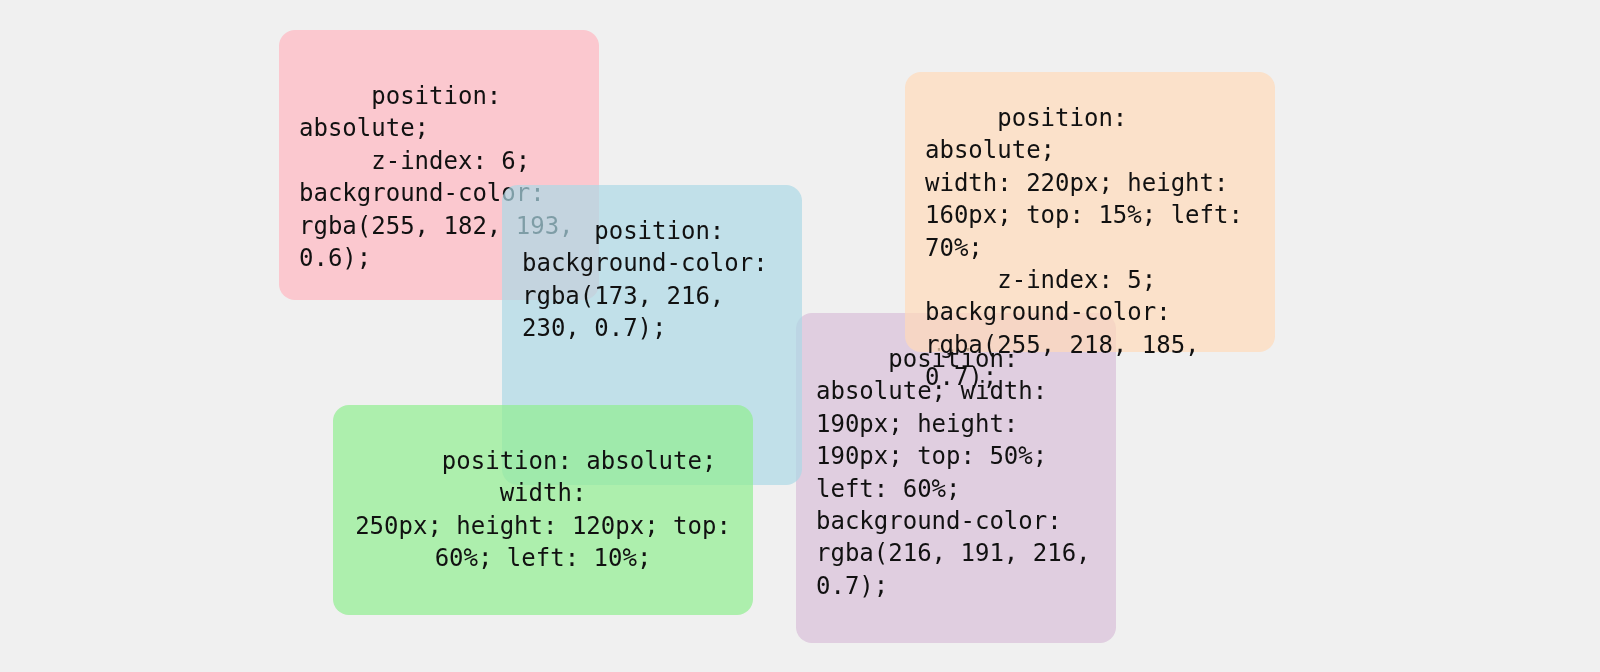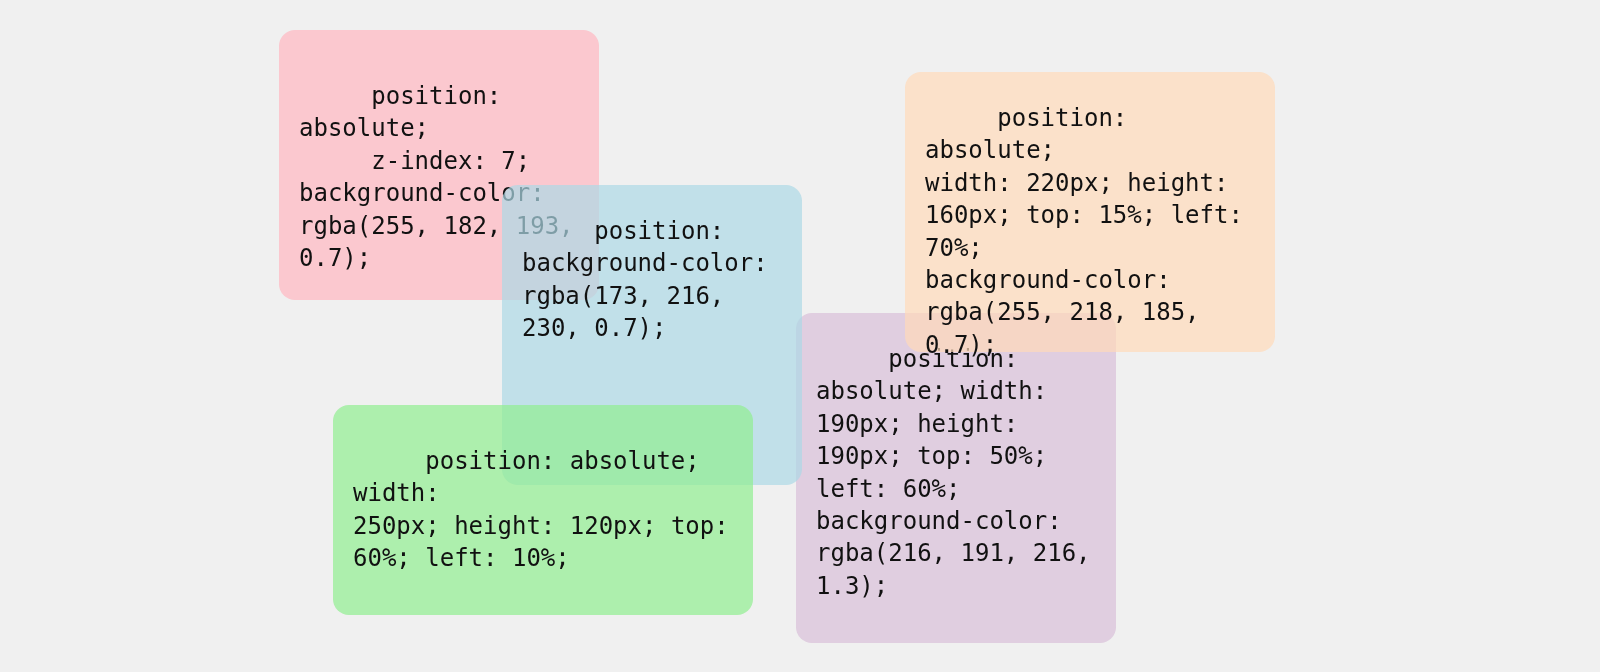--- a/index.html
+++ b/index.html
@@ -30,34 +30,35 @@
   }
   .box .line { display: block; }
   .box .line.indent { text-indent: 5ch; }
 </style>
 </head>
 <body>
 
 <div class="stage" id="stage">
     <div class="box" style="left: 14px; top: 0px; width: 320px; height: 270px; z-index: 2; background-color: rgba(255, 182, 193, 0.7); padding-top: 50px;">
       <span class="line indent">position: absolute;</span>
-      <span class="line indent">z-index: 7;</span>
-      <span class="line">background-color: rgba(255, 182, 193, 0.7);</span>
+      <span class="line indent">z-index: 6;</span>
+      <span class="line">background-color: rgba(255, 182, 193, 0.6);</span>
     </div>
     <div class="box" style="left: 237px; top: 155px; width: 300px; height: 300px; z-index: 3; background-color: rgba(173, 216, 230, 0.7); padding-top: 30px;">
       <span class="line indent">position:</span>
       <span class="line">background-color: rgba(173, 216, 230, 0.7);</span>
     </div>
-    <div class="box" style="left: 68px; top: 375px; width: 420px; height: 210px; z-index: 4; background-color: rgba(144, 238, 144, 0.7); padding-top: 40px;">
+    <div class="box" style="left: 68px; top: 375px; width: 420px; height: 210px; z-index: 4; background-color: rgba(144, 238, 144, 0.7); padding-top: 40px; text-align: center;">
       <span class="line indent">position: absolute; width:</span>
       <span class="line">250px; height: 120px; top: 60%; left: 10%;</span>
     </div>
     <div class="box" style="left: 531px; top: 283px; width: 320px; height: 330px; z-index: 1; background-color: rgba(216, 191, 216, 0.7); padding-top: 30px;">
       <span class="line indent">position:</span>
       <span class="line">absolute; width: 190px; height: 190px; top: 50%; left: 60%;</span>
-      <span class="line">background-color: rgba(216, 191, 216, 1.3);</span>
+      <span class="line">background-color: rgba(216, 191, 216, 0.7);</span>
     </div>
     <div class="box" style="left: 640px; top: 42px; width: 370px; height: 280px; z-index: 5; background-color: rgba(255, 218, 185, 0.7); padding-top: 30px;">
       <span class="line indent">position: absolute;</span>
       <span class="line">width: 220px; height: 160px; top: 15%; left: 70%;</span>
+      <span class="line indent">z-index: 5;</span>
       <span class="line">background-color: rgba(255, 218, 185, 0.7);</span>
     </div>
   </div>
 
 </body></html>

